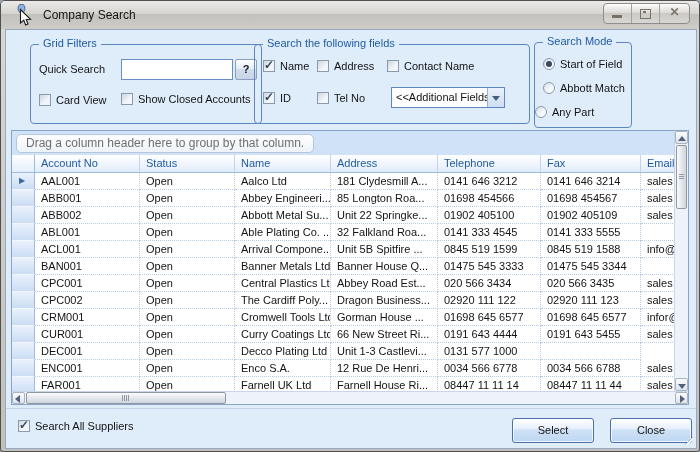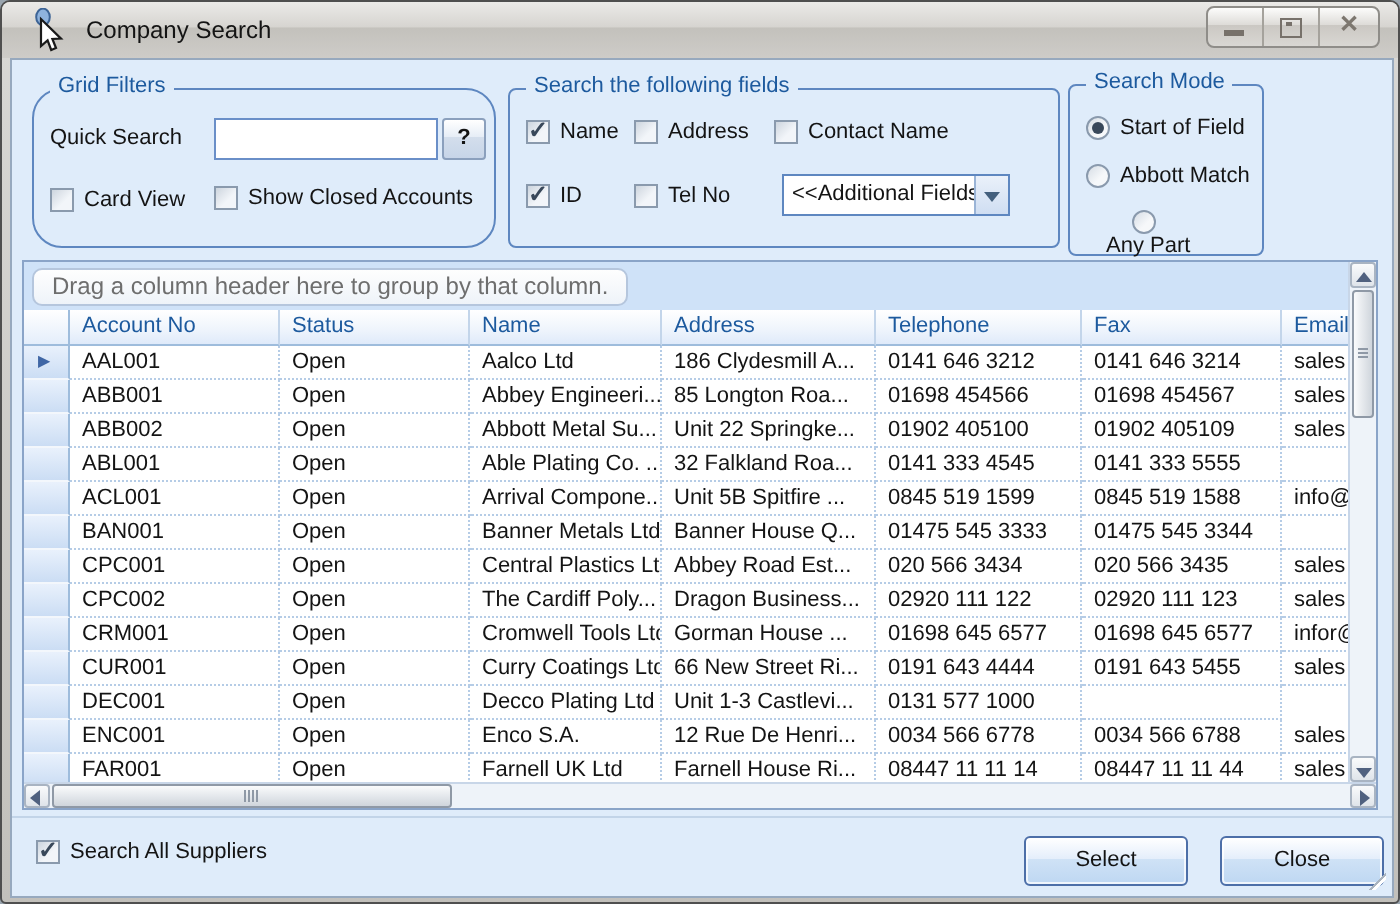--- a/index.html
+++ b/index.html
@@ -130,21 +130,21 @@
           <span class="glyph-max"></span>
         </div>
       <div class="ctrl">
           <span class="glyph-close">✕</span>
         </div>
     </div>
   </div>
 
   <div class="client">
 
-    <div class="gbox" style="left:10px;top:14px;width:230px;height:78px;border-radius:15px;">
+    <div class="gbox" style="left:24px;top:14px;width:230px;height:78px;">
       <span class="legend">Grid Filters</span>
       <span class="lbl" style="position:absolute;left:8px;top:18px;">Quick Search</span>
       <input class="txt" style="left: 90px; top: 14px; width: 112px; height: 21px;" value="">
       <div class="mini-btn" style="left:204px;top:14px;width:22px;height:21px;line-height:19px;">?</div>
       <div class="cb-item" style="left:8px;top:47px;align-items:flex-end;">
         <span class="cb" data-checked="false"></span>
         <span class="lbl">Card View</span>
       </div>
       <div class="cb-item" style="left:90px;top:47px;">
         <span class="cb" data-checked="false"></span>
@@ -183,21 +183,21 @@
     <div class="gbox" style="left:528px;top:12px;width:96px;height:84px;">
       <span class="legend">Search Mode</span>
       <div class="cb-item" style="left:8px;top:14px;">
         <span class="radio" data-checked="true"></span>
         <span class="lbl">Start of Field</span>
       </div>
       <div class="cb-item" style="left:8px;top:38px;">
         <span class="radio" data-checked="false"></span>
         <span class="lbl">Abbott Match</span>
       </div>
-      <div class="cb-item" style="left:18px;top:62px;flex-direction:column;">
+      <div class="cb-item" style="left:0;top:62px;">
         <span class="radio" data-checked="false"></span>
         <span class="lbl">Any Part</span>
       </div>
     </div>
 
     <div class="grid-wrap">
       <div class="groupbar">
         <span class="drag-label">Drag a column header here to group by that column.</span>
       </div>
       <div class="grid-view">
@@ -212,21 +212,21 @@
             <div class="hcell c6">Email</div>
           </div>
         <div id="grid-body">
             <div class="grow">
               <div class="ind">
                 <span class="arr">▶</span>
               </div>
               <div class="gcell c0">AAL001</div>
               <div class="gcell c1">Open</div>
               <div class="gcell c2">Aalco Ltd</div>
-              <div class="gcell c3">186 Clydesmill A...</div>
+              <div class="gcell c3">181 Clydesmill A...</div>
               <div class="gcell c4">0141 646 3212</div>
               <div class="gcell c5">0141 646 3214</div>
               <div class="gcell c6">sales</div>
             </div>
             <div class="grow">
               <div class="ind"></div>
               <div class="gcell c0">ABB001</div>
               <div class="gcell c1">Open</div>
               <div class="gcell c2">Abbey Engineeri...</div>
               <div class="gcell c3">85 Longton Roa...</div>

